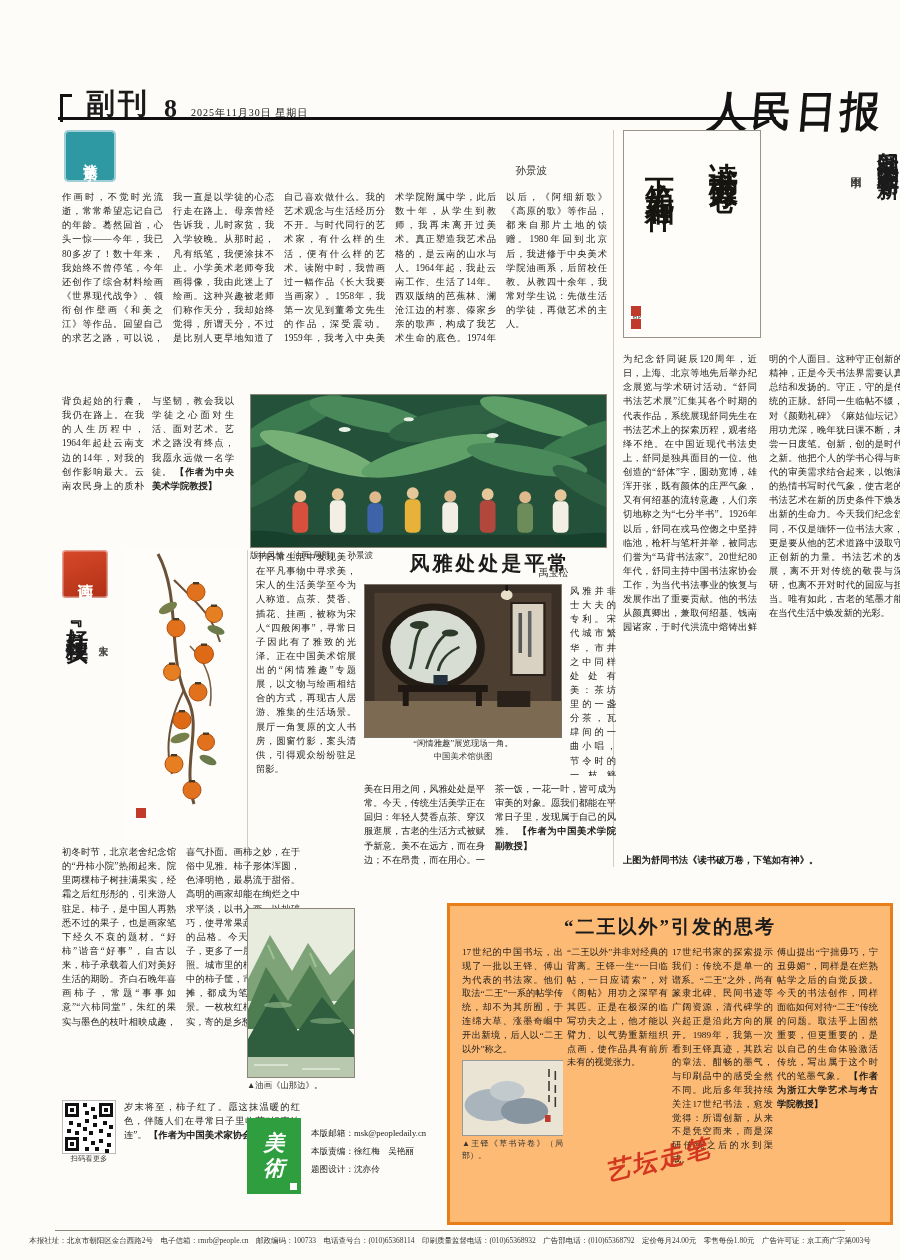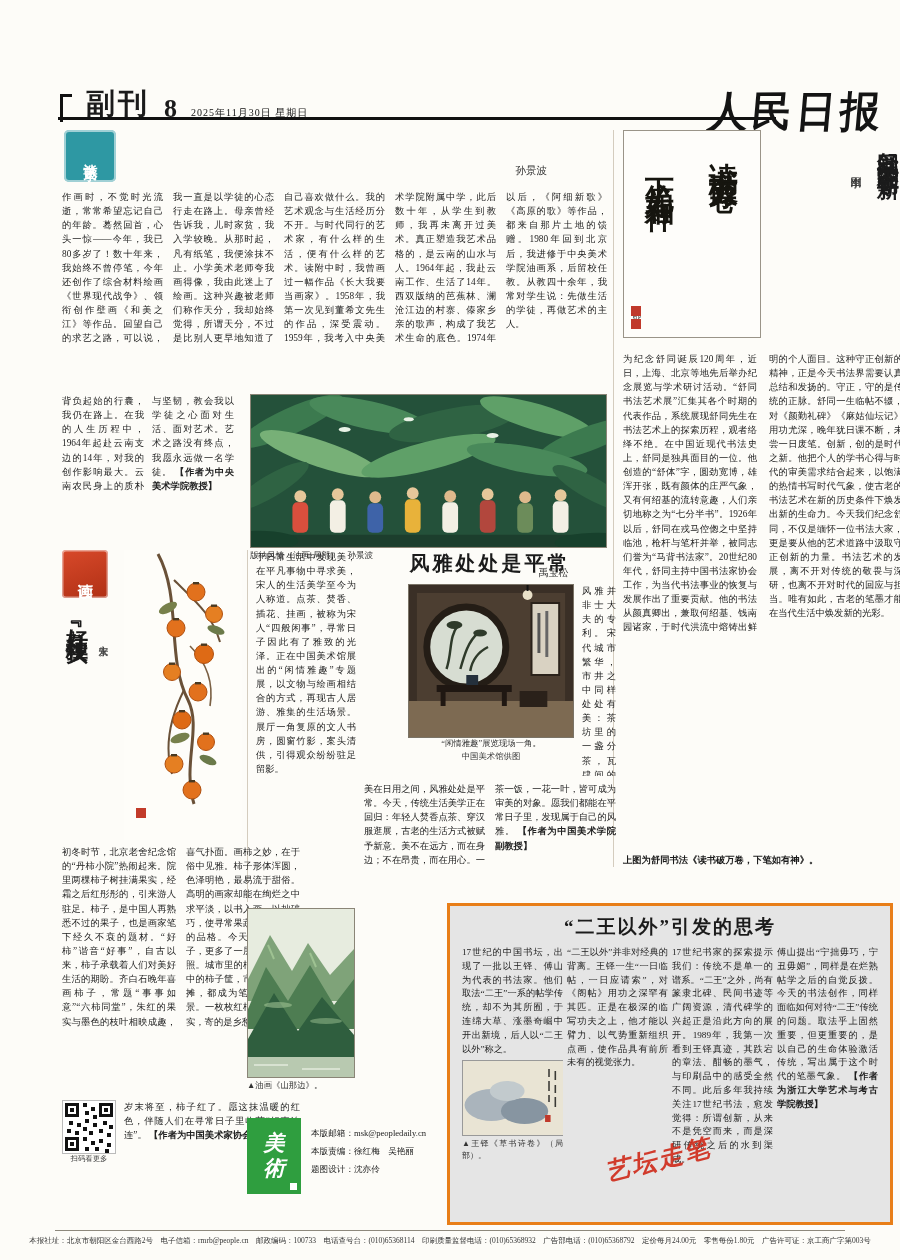--- a/index.html
+++ b/index.html
@@ -54,42 +54,42 @@
   #duhua-author{writing-mode:vertical-rl;font-size:10px;color:#444;margin-top:26px;}
   #persimmon{width:118px;height:290px;background:#fefdf9;}
   
   #fengya{left:247px;top:550px;width:360px;height:352px;border-left:1px solid #d4ccbe;padding-left:8px;display:flex;gap:8px;}
   #fy-col1{width:100px;height:100%;overflow:hidden;}
   #fy-main{flex:1;display:flex;flex-direction:column;align-items:center;}
   #fy-titlerow{position:relative;height:34px;}
   #fy-title{font-size:20px;font-weight:bold;letter-spacing:3px;}
   #fy-author{position:absolute;right:2px;bottom:4px;font-size:10px;color:#333;}
   #fy-rowA{display:flex;gap:8px;height:192px;}
-  #fy-photocol{width:166px;display:flex;flex-direction:column;margin-left:44px;}
+  #fy-photocol{width:198px;display:flex;flex-direction:column;}
   #fy-photo{height:152px;border:1px solid #7a7366;}
   .fy-cap{font-size:8.4px;text-align:center;color:#333;line-height:1.5;}
   #fy-beside{flex:1;overflow:hidden;}
   #fy-rowB{flex:1;margin-top:6px;column-count:2;column-gap:10px;overflow:hidden;}
   
   #duhua-cols{left:62px;top:845px;width:238px;height:250px;column-count:2;column-gap:10px;overflow:hidden;}
   #duhua-tailrow{left:62px;top:1100px;width:238px;display:flex;gap:8px;}
   #qr-wrap{width:54px;}
   #qr{width:52px;height:52px;border:1px solid #bbb;background:#fff;}
   #qr-cap{font-size:7.4px;text-align:center;color:#444;}
   #duhua-tail{flex:1;overflow:hidden;height:96px;}
   #duhua-col3{left:247px;top:908px;width:106px;}
   #landscape{width:106px;height:168px;border:1px solid #8a8577;}
   #ls-cap{font-size:8.4px;color:#333;margin-top:2px;}
   #arts-strip{left:247px;top:1118px;width:196px;display:flex;gap:10px;}
   #arts-logo{position:relative;width:54px;height:76px;background:#2f9e3f;display:flex;flex-direction:column;align-items:center;justify-content:center;gap:2px;}
   #arts-logo .lc{color:#fff;font-weight:bold;font-size:21px;line-height:1.1;font-style:italic;}
   #arts-logo .mini-seal{position:absolute;right:4px;bottom:4px;width:7px;height:7px;background:#fff;}
   #contacts{flex:1;font-size:8.6px;line-height:2.1;color:#222;padding-top:6px;white-space:nowrap;}
   
-  #yitan{left:447px;top:903px;width:446px;height:322px;border:3px solid #e87e18;background:#e5e5e5;box-sizing:border-box;padding:8px 12px 6px;}
+  #yitan{left:447px;top:903px;width:446px;height:322px;border:3px solid #e87e18;background:#fdba74;box-sizing:border-box;padding:8px 12px 6px;}
   #yt-title{text-align:center;font-size:19px;font-weight:bold;letter-spacing:2px;}
   #yt-author{text-align:center;font-size:10px;color:#333;margin-top:2px;}
   #yt-cols{position:relative;display:flex;gap:4px;margin-top:6px;height:248px;}
   .yt-col{flex:1;overflow:hidden;font-size:9.2px;line-height:1.5;}
   #yt-imgwrap{margin-top:4px;}
   #yt-img{width:100%;height:74px;border:1px solid #999;}
   #yt-imgcap{font-size:8px;color:#333;line-height:1.4;margin-top:2px;}
   #yt-stamp{position:absolute;left:142px;bottom:18px;color:#cf2918;font-weight:bold;font-size:25px;letter-spacing:2px;transform:rotate(-14deg);font-style:italic;opacity:.9;}
   
   #foot-rule{left:55px;top:1230px;width:790px;height:1px;background:#8d887c;}

